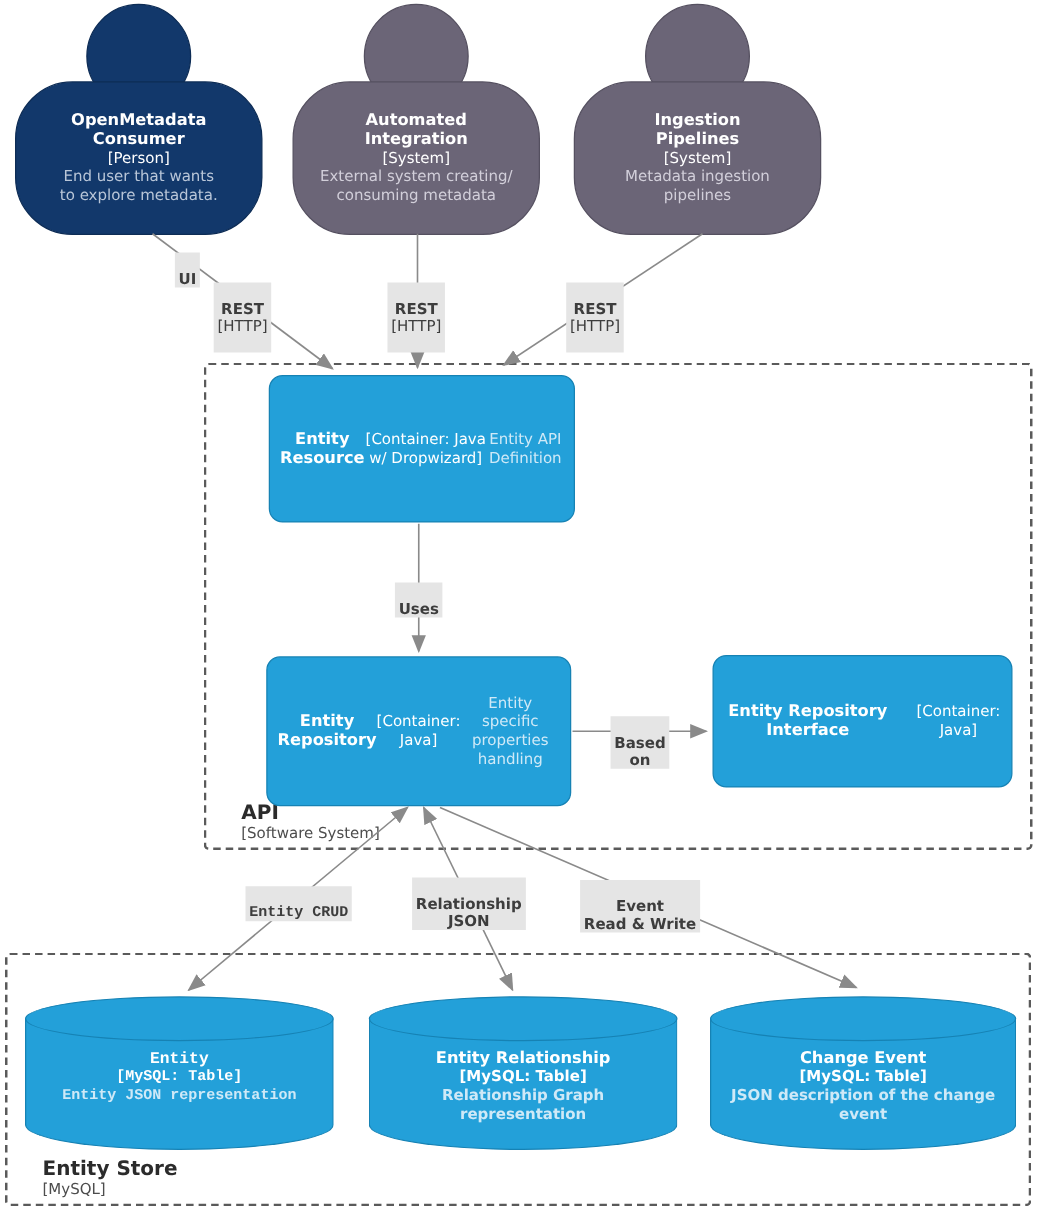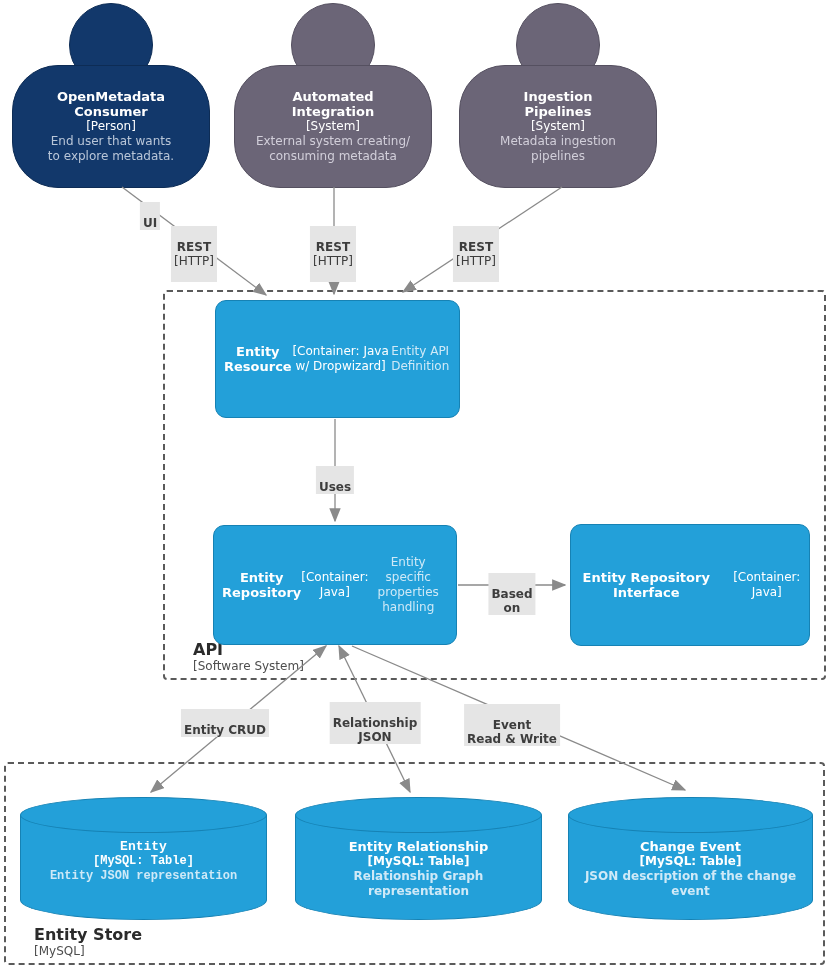--- a/index.html
+++ b/index.html
@@ -102,21 +102,21 @@
   <div class="container-box" style="left:215px;top:300px;width:245px;height:118px;">
     <div class="shape-title">Entity Resource</div>
     <div class="shape-tech">[Container: Java w/ Dropwizard]</div>
     <div class="shape-desc">Entity API Definition</div>
   </div>
   <div class="container-box" style="left:213px;top:525px;width:244px;height:120px;">
     <div class="shape-title">Entity Repository</div>
     <div class="shape-tech">[Container: Java]</div>
     <div class="shape-desc">Entity specific properties handling</div>
   </div>
-  <div class="container-box" style="left:570px;top:524px;width:240px;height:122px;gap:19px;">
+  <div class="container-box" style="left:570px;top:524px;width:240px;height:106px;gap:19px;">
     <div class="shape-title">Entity Repository Interface</div>
     <div class="shape-tech">[Container: Java]</div>
   </div>
 
   <div class="cylinder" style="left:20px;top:797px;width:247px;height:123px;font-family:Liberation Mono, monospace;">
     <div class="cyl-top"></div>
     <div class="cyl-body"></div>
     <div class="cyl-content">
       <div class="shape-title">Entity</div>
       <div class="shape-tech">[MySQL: Table]</div>
@@ -175,21 +175,21 @@
     <span>REST</span>
     <span class="edge-tech">[HTTP]</span>
   </div>
   <div class="edge-label" style="left:335px;top:466px;">
     <span>Uses</span>
   </div>
   <div class="edge-label" style="left:512px;top:573px;">
     <span>Based
 on</span>
   </div>
-  <div class="edge-label" style="left:225px;top:709px;">
+  <div class="edge-label" style="left:239px;top:709px;font-family:Liberation Mono, monospace;">
     <span>Entity CRUD</span>
   </div>
   <div class="edge-label" style="left:375px;top:702px;">
     <span>Relationship
 JSON</span>
   </div>
   <div class="edge-label" style="left:512px;top:704px;">
     <span>Event
 Read &amp; Write</span>
   </div>

